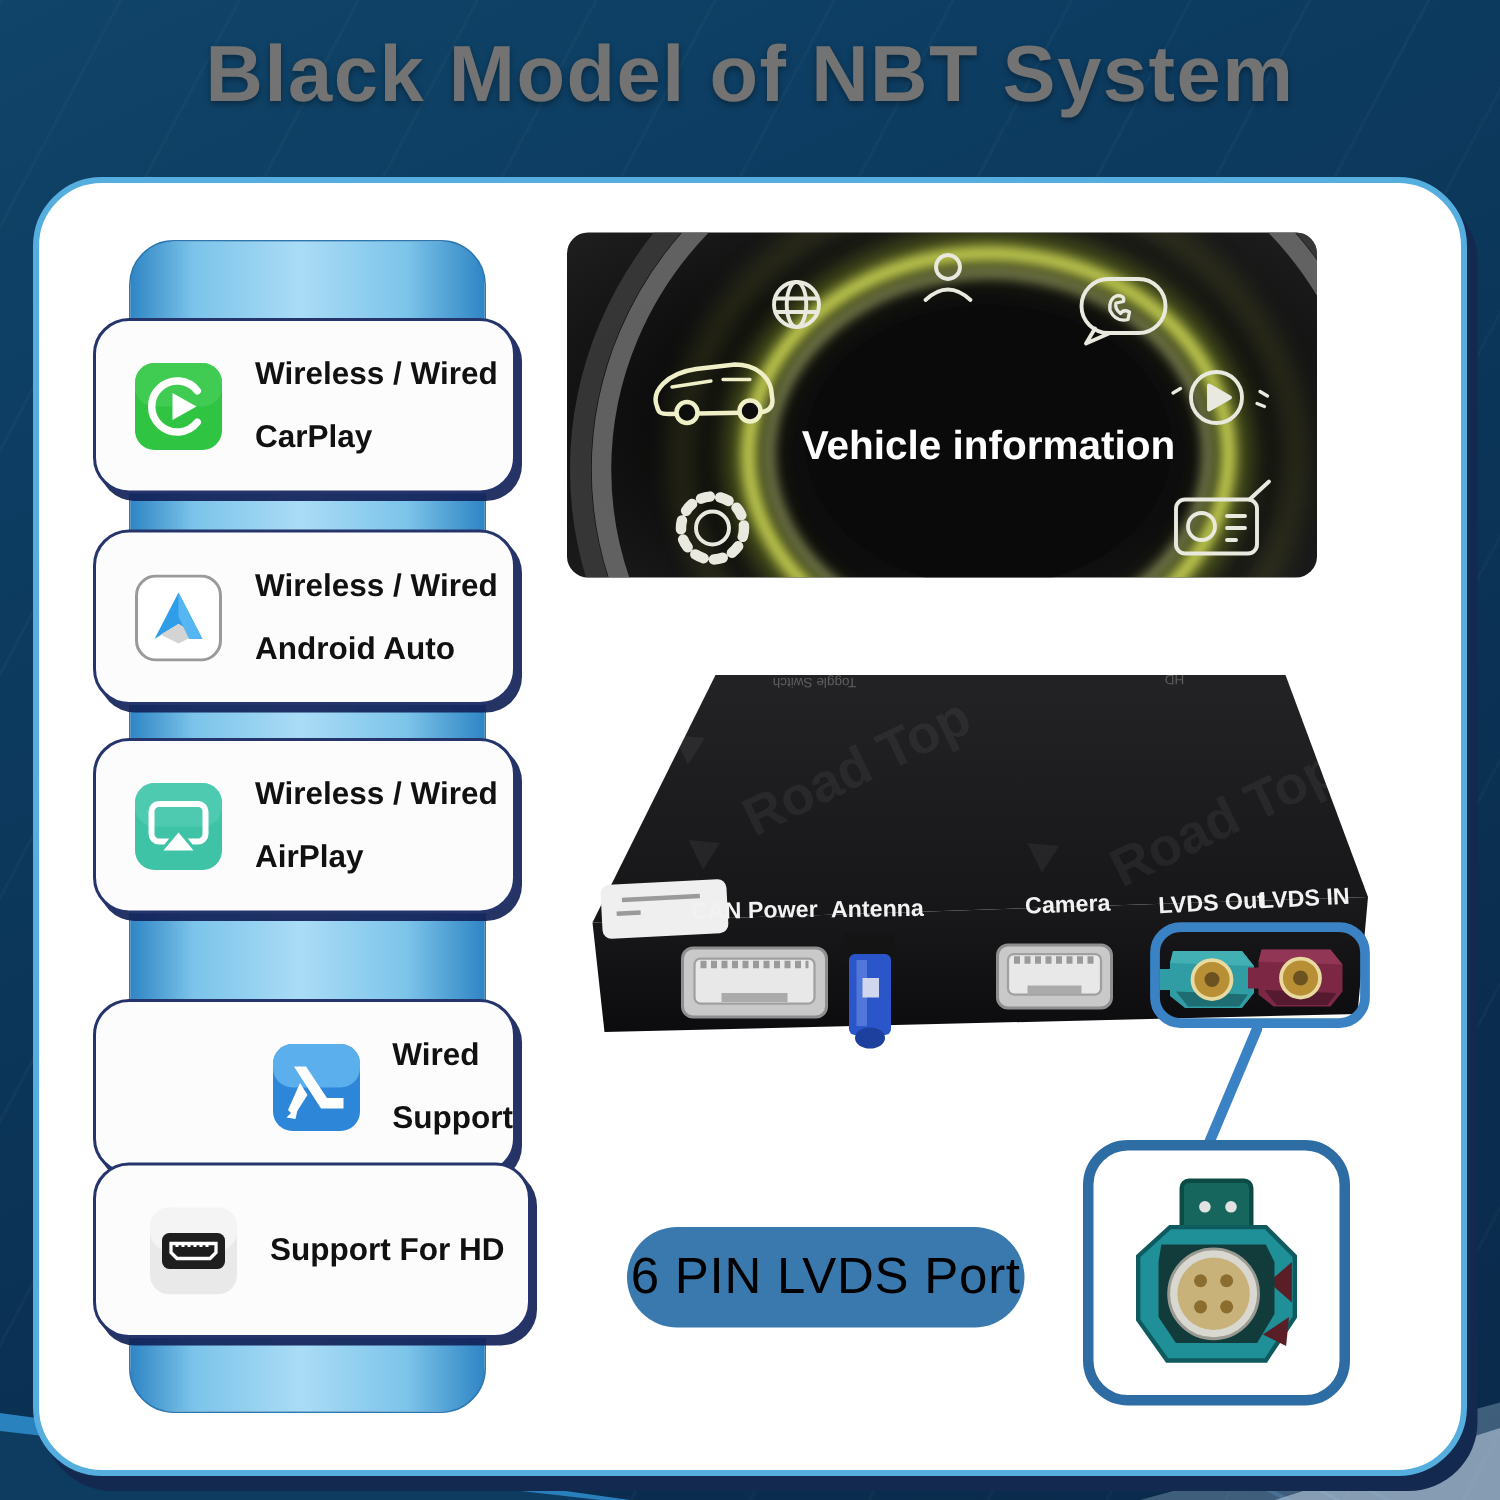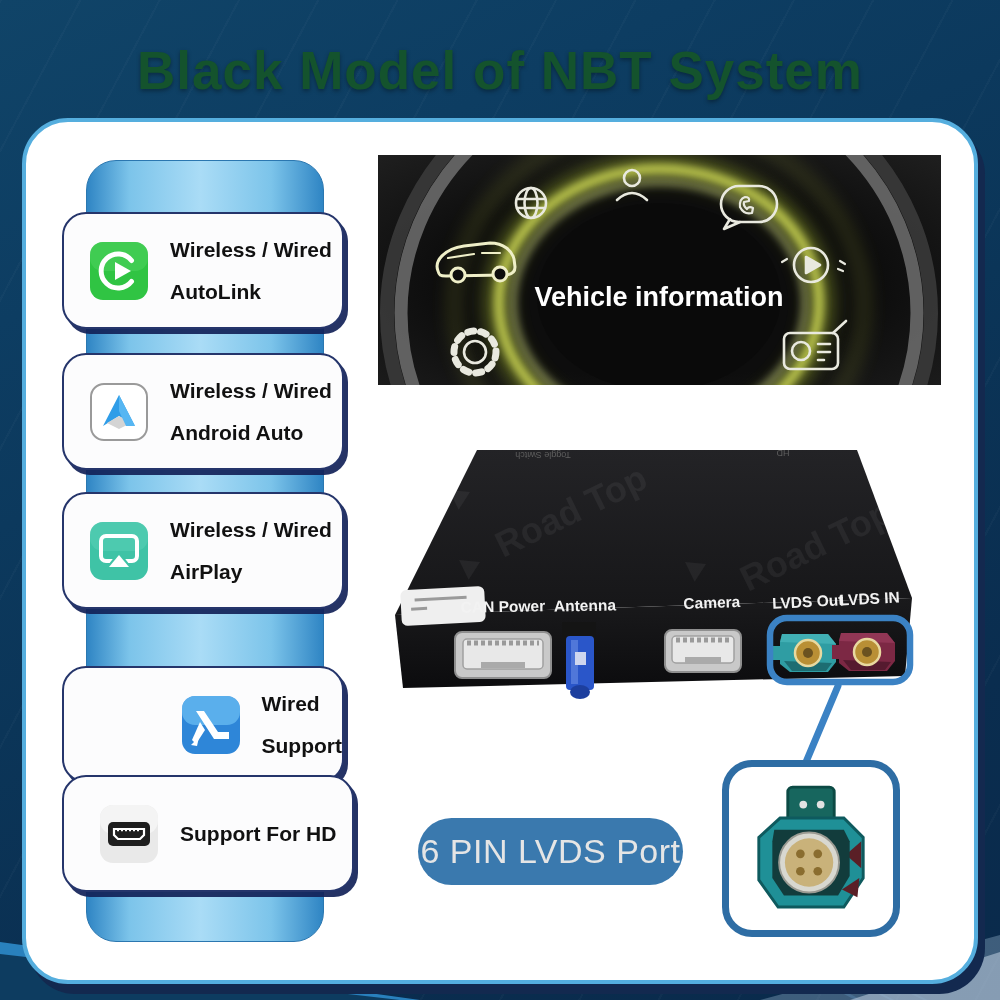--- a/index.html
+++ b/index.html
@@ -7,22 +7,22 @@
     width:1000px;height:1000px;position:relative;overflow:hidden;
     font-family:"Liberation Sans",sans-serif;
     background:linear-gradient(155deg,#104468 0%,#0d3d62 22%,#0b3558 50%,#0a2d4f 78%,#0a2a4b 100%);
   }
   .bg-streaks{
     position:absolute;inset:0;
     background:repeating-linear-gradient(118deg,rgba(255,255,255,0.025) 0 2px,transparent 2px 70px);
     pointer-events:none;
   }
   .page-title{
-    position:absolute;left:0;top:40px;width:1000px;text-align:center;
-    color:#14532d;font-size:53px;font-weight:bold;letter-spacing:1px;
+    position:absolute;left:0;top:19px;width:1000px;text-align:center;
+    color:#737373;font-size:53px;font-weight:bold;letter-spacing:1px;
     text-shadow:0 2px 4px rgba(0,0,0,0.35);
   }
   .main-panel{
     position:absolute;left:22px;top:118px;width:948px;height:858px;
     background:#ffffff;border:4px solid #55aede;border-radius:46px;
     box-shadow:7px 10px 0 #13294f;
   }
   
   .feature-band{
     position:absolute;left:86px;top:160px;width:236px;height:780px;
@@ -36,37 +36,38 @@
     display:flex;align-items:center;
   }
   .feature-card .icon-box{width:58px;height:58px;margin-left:26px;flex:0 0 auto;}
   .feature-card .txt{
     margin-left:22px;display:flex;flex-direction:column;justify-content:center;gap:21px;
     color:#111;font-size:21px;font-weight:bold;line-height:1;
   }
   .feature-card .txt .line:empty{display:none;}
   
   .display-photo{
-    position:absolute;left:378px;top:155px;width:563px;height:230px;
+    position:absolute;left:378px;top:155px;width:500px;height:230px;
     background:radial-gradient(ellipse at 50% 55%, #0d0d0d 55%, #1f1f1f 100%);
     overflow:hidden;
+    border-radius:14px;
   }
   
   .device-photo{position:absolute;left:393px;top:440px;width:524px;height:262px;}
   .callout-line{position:absolute;left:780px;top:680px;width:80px;height:90px;}
   .callout-box{
     position:absolute;left:722px;top:760px;width:164px;height:163px;
     background:#ffffff;border:7px solid #2e6da4;border-radius:30px;
     display:flex;align-items:center;justify-content:center;
   }
   .port-pill{
     position:absolute;left:418px;top:818px;width:265px;height:67px;
     background:#3a79ae;border-radius:34px;
     display:flex;align-items:center;justify-content:center;
-    color:#e5e5e5;font-size:34px;letter-spacing:0.5px;
+    color:#000000;font-size:34px;letter-spacing:0.5px;
   }
   .bottom-deco{position:absolute;left:0;bottom:0;width:1000px;height:150px;pointer-events:none;}
 </style>
 </head>
 <body>
 
 <div class="bg-streaks"></div>
 
 <svg class="bottom-deco" viewBox="0 0 1000 150">
   <ellipse cx="560" cy="330" rx="430" ry="250" fill="none" stroke="rgba(90,170,230,0.22)" stroke-width="3"></ellipse>
@@ -86,21 +87,21 @@
 
 <div class="feature-card" style="top:212px;">
   <svg class="icon-box" viewBox="0 0 58 58">
     <rect x="0" y="0" width="58" height="58" rx="13" fill="#30c443"></rect>
     <rect x="0" y="0" width="58" height="29" rx="13" fill="#4fd45f" opacity="0.55"></rect>
     <path d="M 41.5 18.5 A 17 17 0 1 0 41.5 39.5" fill="none" stroke="#ffffff" stroke-width="5" stroke-linecap="round"></path>
     <path d="M25 20 L41 29 L25 38 Z" fill="#ffffff"></path>
   </svg>
   <div class="txt">
     <div class="line">Wireless / Wired</div>
-    <div class="line">AutoLink</div>
+    <div class="line">CarPlay</div>
   </div>
 </div>
 
 <div class="feature-card" style="top:353px;">
   <svg class="icon-box" viewBox="0 0 58 58">
     <rect x="1" y="1" width="56" height="56" rx="13" fill="#ffffff" stroke="#9a9a9a" stroke-width="2"></rect>
     <path d="M13 43 L29 12 L45 43 L29 33 Z" fill="#2f9de8"></path>
     <path d="M29 33 L41 40 L29 46 L17 40 Z" fill="#d4d4d4"></path>
     <path d="M29 12 L45 43 L36 43 L29 28 Z" fill="#56b6f2"></path>
   </svg>

